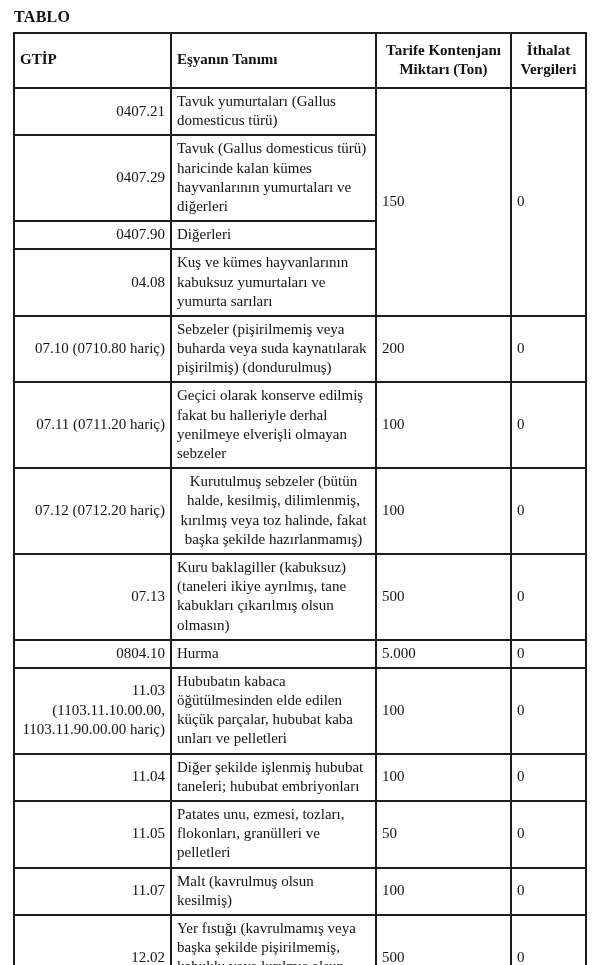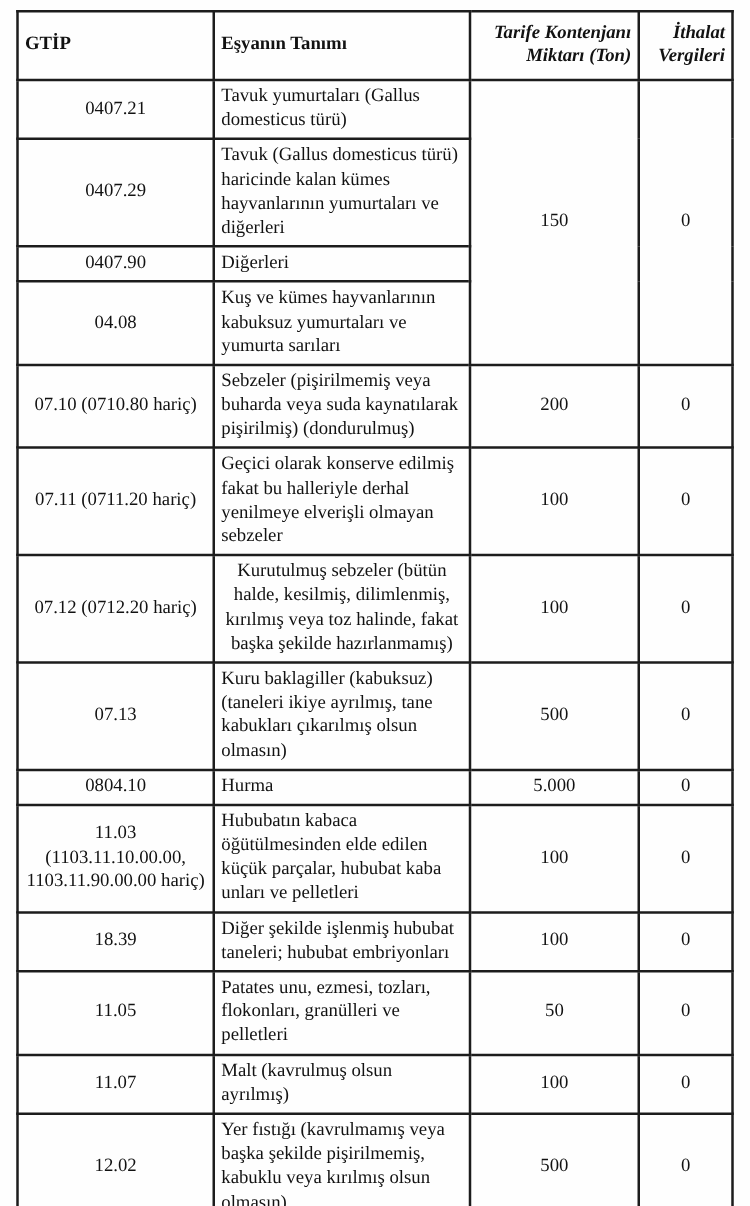--- a/index.html
+++ b/index.html
@@ -50,44 +50,44 @@
     font-weight: bold;
     height: 46px;
     font-size: 15.5px;
   }
   th.h-left {
     text-align: left;
     vertical-align: middle;
     padding-top: 14px;
   }
   th.h-center {
-    text-align: right;
+    text-align: center;
     vertical-align: middle;
-    font-style: italic;
   }
   td.gtip-cell {
-    text-align: center;
+    text-align: right;
     vertical-align: middle;
   }
   td.desc-cell {
     text-align: left;
     vertical-align: middle;
   }
   td.num-cell {
-    text-align: center;
+    text-align: left;
     vertical-align: middle;
     margin-left: 14px;
   }
   
   .page { filter: contrast(1.0); }
 </style>
 </head>
 <body style="color: rgb(18, 18, 18);">
 
 <div class="page" style="background: rgb(254, 254, 254);">
+  <div class="doc-title">TABLO</div>
 
   <table class="quota-table">
     <colgroup>
       <col class="c-gtip">
       <col class="c-desc">
       <col class="c-quota">
       <col class="c-duty">
     </colgroup>
     <thead>
       <tr>
@@ -146,34 +146,34 @@
           <td class="num-cell" style="border-color: rgb(28, 28, 28);">5.000</td>
           <td class="num-cell" style="border-color: rgb(28, 28, 28);">0</td>
         </tr>
         <tr>
           <td class="gtip-cell" style="border-color: rgb(28, 28, 28); margin-top: 36px;">11.03 (1103.11.10.00.00, 1103.11.90.00.00 hariç)</td>
           <td class="desc-cell" style="border-color: rgb(28, 28, 28);">Hububatın kabaca öğütülmesinden elde edilen küçük parçalar, hububat kaba unları ve pelletleri</td>
           <td class="num-cell" style="border-color: rgb(28, 28, 28);">100</td>
           <td class="num-cell" style="border-color: rgb(28, 28, 28);">0</td>
         </tr>
         <tr>
-          <td class="gtip-cell" style="border-color: rgb(28, 28, 28);">18.39</td>
+          <td class="gtip-cell" style="border-color: rgb(28, 28, 28);">11.04</td>
           <td class="desc-cell" style="border-color: rgb(28, 28, 28);">Diğer şekilde işlenmiş hububat taneleri; hububat embriyonları</td>
           <td class="num-cell" style="border-color: rgb(28, 28, 28);">100</td>
           <td class="num-cell" style="border-color: rgb(28, 28, 28);">0</td>
         </tr>
         <tr>
           <td class="gtip-cell" style="border-color: rgb(28, 28, 28);">11.05</td>
           <td class="desc-cell" style="border-color: rgb(28, 28, 28);">Patates unu, ezmesi, tozları, flokonları, granülleri ve pelletleri</td>
           <td class="num-cell" style="border-color: rgb(28, 28, 28);">50</td>
           <td class="num-cell" style="border-color: rgb(28, 28, 28);">0</td>
         </tr>
         <tr>
           <td class="gtip-cell" style="border-color: rgb(28, 28, 28);">11.07</td>
-          <td class="desc-cell" style="border-color: rgb(28, 28, 28);">Malt (kavrulmuş olsun ayrılmış)</td>
+          <td class="desc-cell" style="border-color: rgb(28, 28, 28);">Malt (kavrulmuş olsun kesilmiş)</td>
           <td class="num-cell" style="border-color: rgb(28, 28, 28);">100</td>
           <td class="num-cell" style="border-color: rgb(28, 28, 28);">0</td>
         </tr>
         <tr>
           <td class="gtip-cell" style="border-color: rgb(28, 28, 28);">12.02</td>
           <td class="desc-cell" style="border-color: rgb(28, 28, 28);">Yer fıstığı (kavrulmamış veya başka şekilde pişirilmemiş, kabuklu veya kırılmış olsun olmasın)</td>
           <td class="num-cell" style="border-color: rgb(28, 28, 28);">500</td>
           <td class="num-cell" style="border-color: rgb(28, 28, 28);">0</td>
         </tr>
       </tbody>

